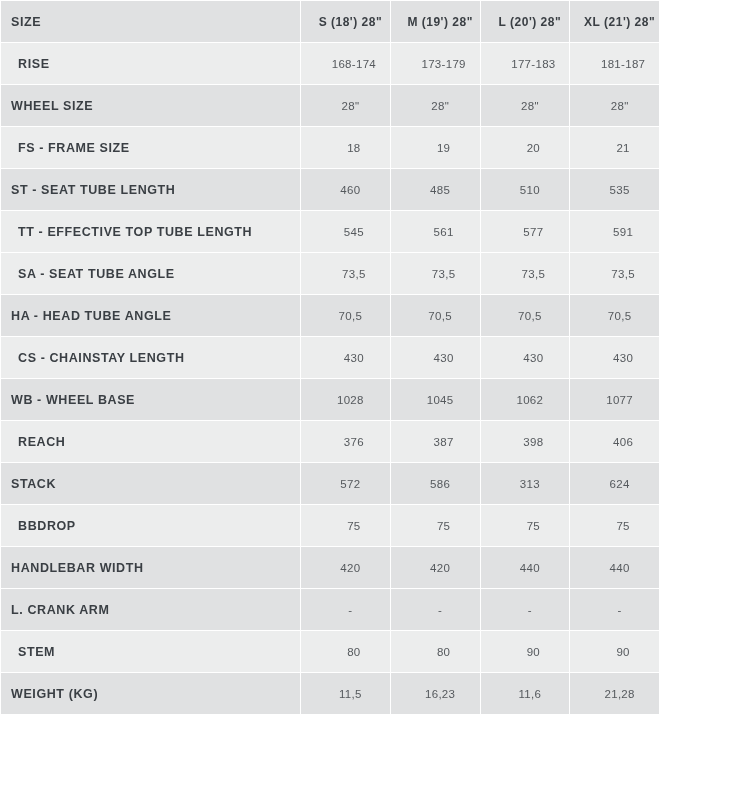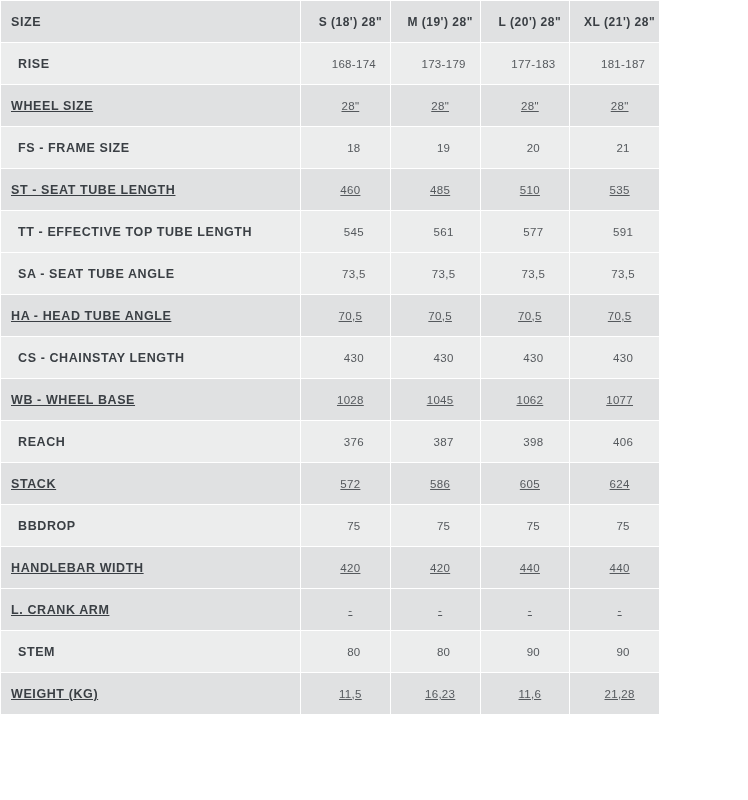--- a/index.html
+++ b/index.html
@@ -46,21 +46,21 @@
   td.header-cell {
     color: #3a3f44;
     font-size: 12px;
     font-weight: bold;
     letter-spacing: 0.5px;
     text-align: center;
     padding: 0;
   }
   
   tr.band-light td { background: #eceded; padding-left: 17px; }
-  tr.band-dark td  { background: #e0e1e2; text-decoration: underline; }
+  tr.band-dark td  { background: #e0e1e2; }
 
   tr.header-row td.label-cell { background: #e0e1e2; }
   tr.header-row td.header-cell { background: #e0e1e2; }
 </style>
 </head>
 <body>
 
 <table class="geo-table">
   <tbody>
     <tr class="header-row">
@@ -149,21 +149,21 @@
       <td class="value-cell">376</td>
       <td class="value-cell">387</td>
       <td class="value-cell">398</td>
       <td class="value-cell">406</td>
     </tr>
 
     <tr class="band-dark">
       <td class="label-cell">STACK</td>
       <td class="value-cell">572</td>
       <td class="value-cell">586</td>
-      <td class="value-cell">605</td>
+      <td class="value-cell">313</td>
       <td class="value-cell">624</td>
     </tr>
 
     <tr class="band-light">
       <td class="label-cell">BBDROP</td>
       <td class="value-cell">75</td>
       <td class="value-cell">75</td>
       <td class="value-cell">75</td>
       <td class="value-cell">75</td>
     </tr>

